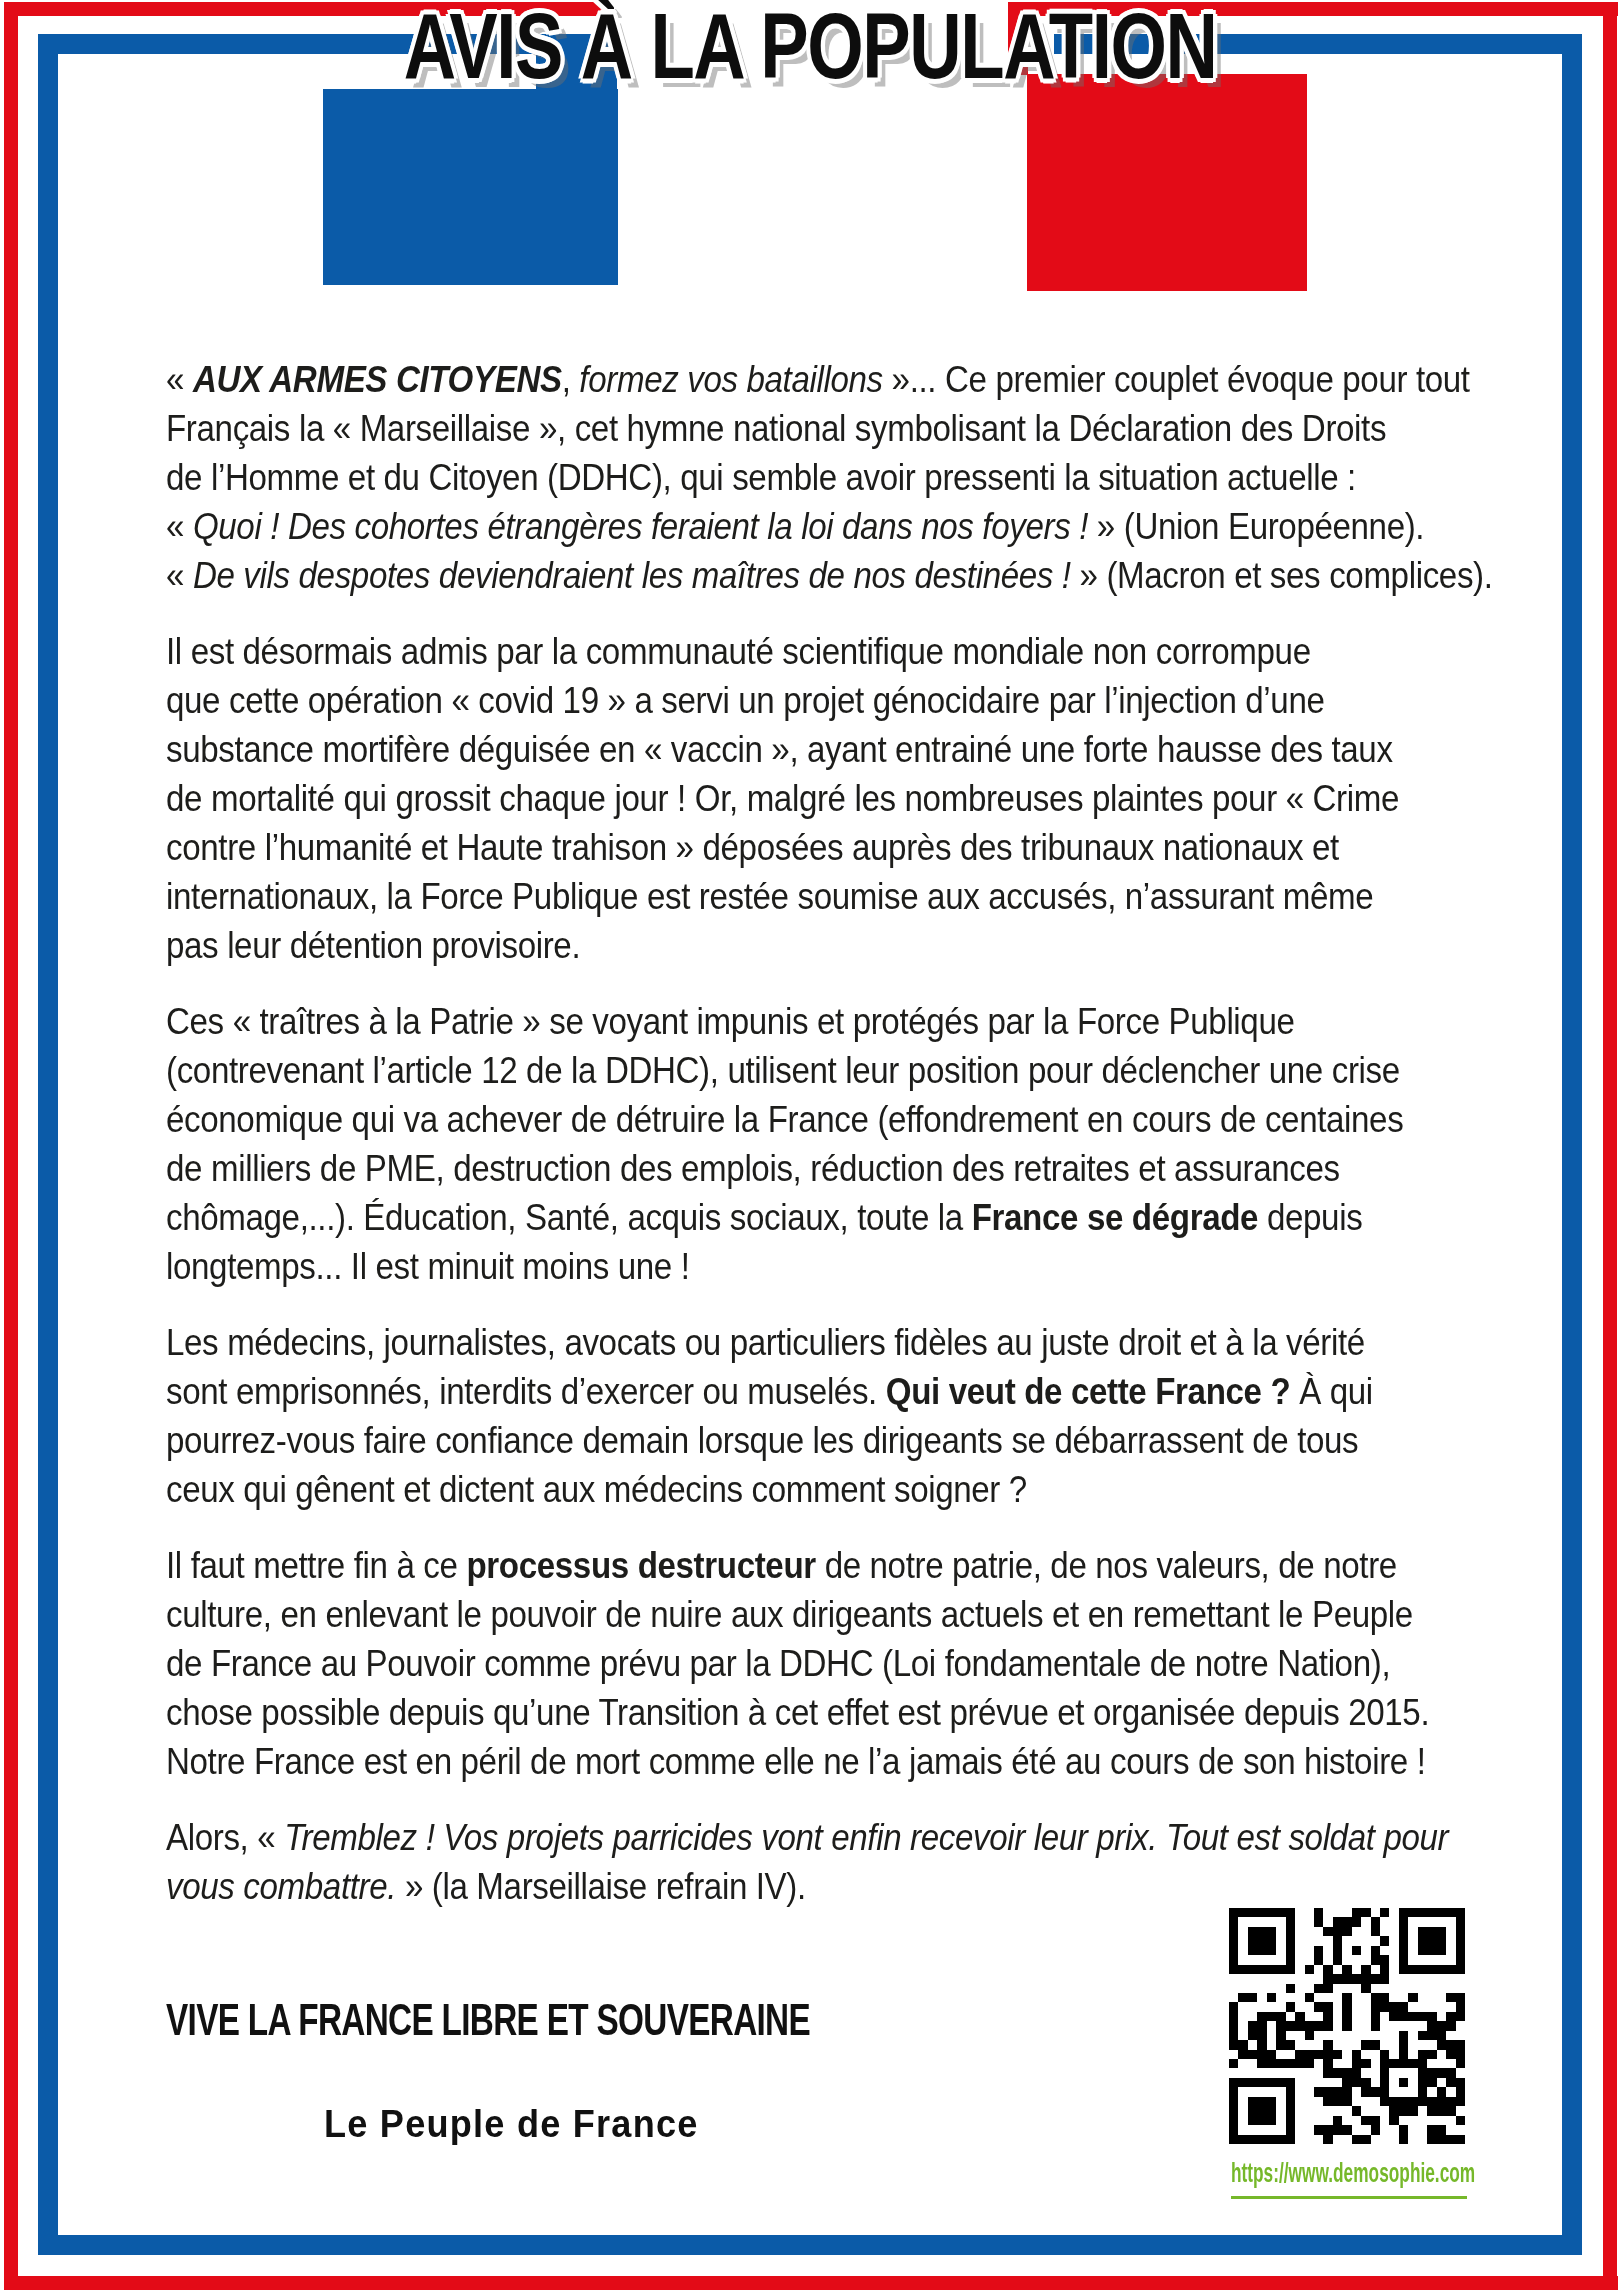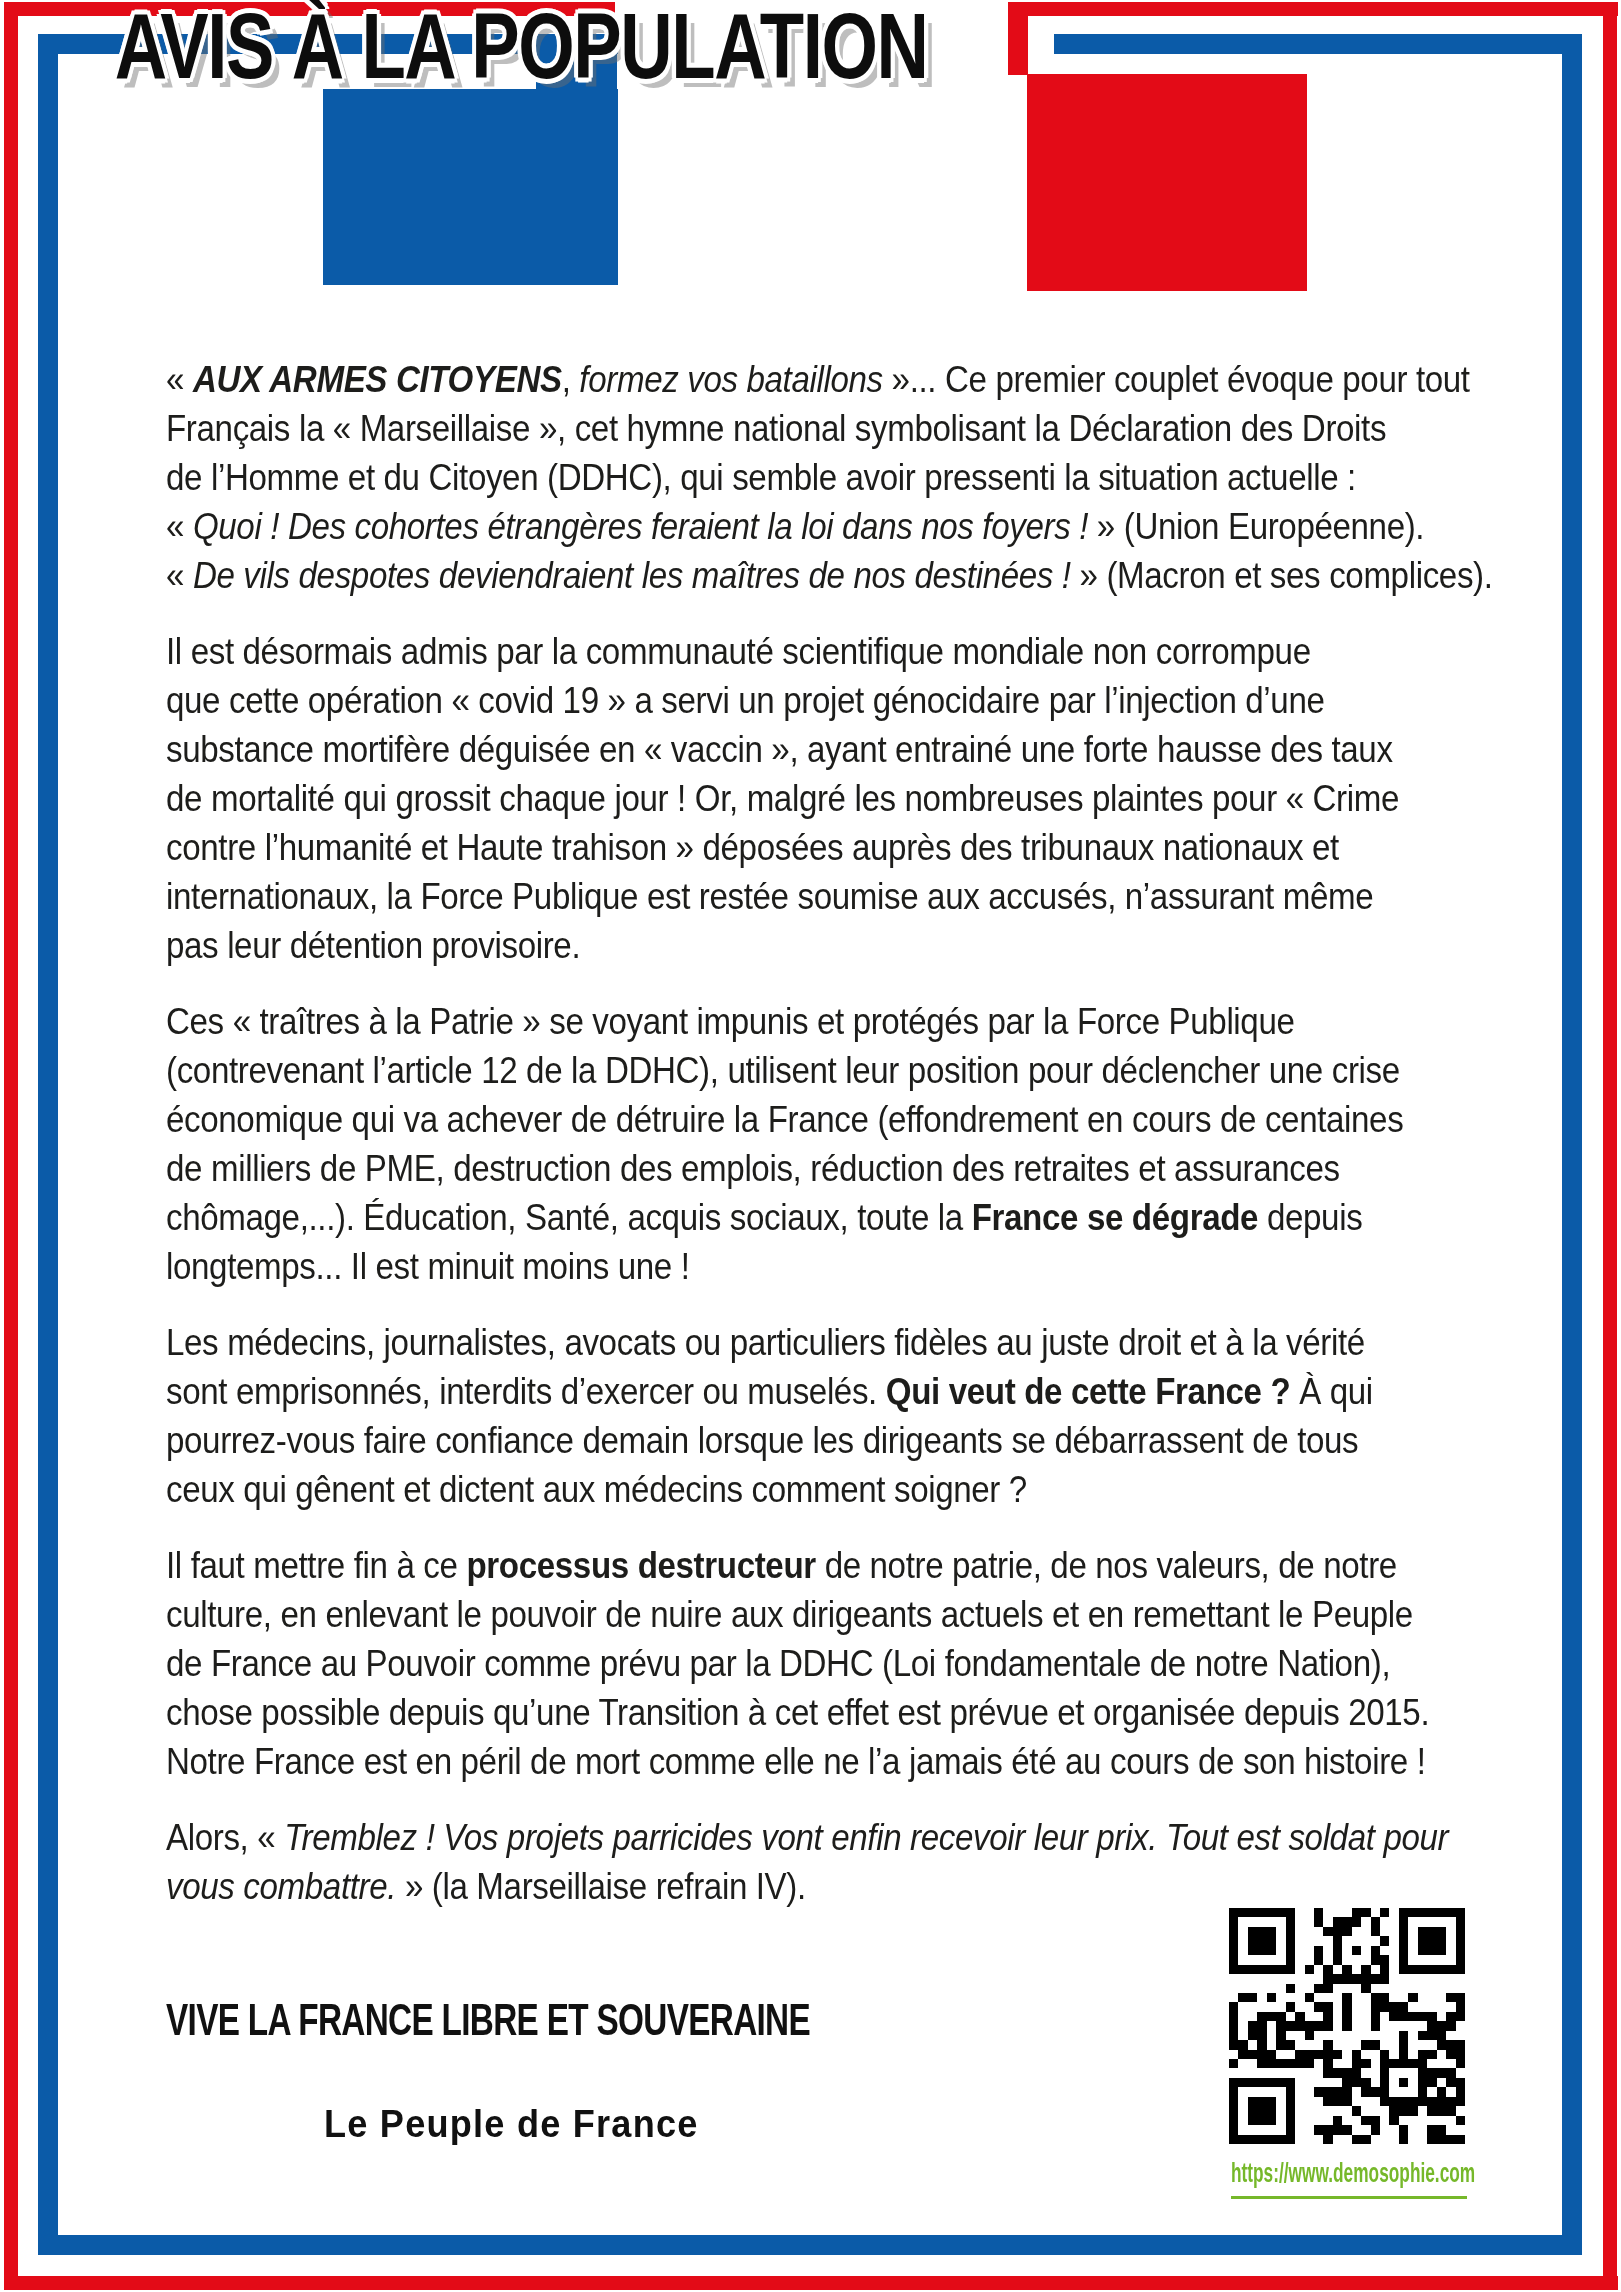--- a/index.html
+++ b/index.html
@@ -9,21 +9,21 @@
     font-family:"Liberation Sans", sans-serif;
   }
   .abs{position:absolute;}
 
   
   .red   {background:#E30B17;}
   .blue  {background:#0B5BA8;}
 
   
   #title-wrap{
-    left:0; right:0; top:150; z-index:30;
+    left:0; right:0; top:150; text-align:center; z-index:30;
     white-space:nowrap;
   }
   #title-text{
     display:inline-block;
     font-weight:bold; font-size:93px; line-height:93px;
     letter-spacing:-1.8px; color:#0d0d0d;
     transform:scaleX(0.78); transform-origin:50% 50%;
     text-shadow:
       -3.6px -3.6px 0 #fff, 3.6px -3.6px 0 #fff, -3.6px 3.6px 0 #fff, 3.6px 3.6px 0 #fff,
       -5.4px 0 0 #fff, 5.4px 0 0 #fff, 0 -5.4px 0 #fff, 0 5.4px 0 #fff,

